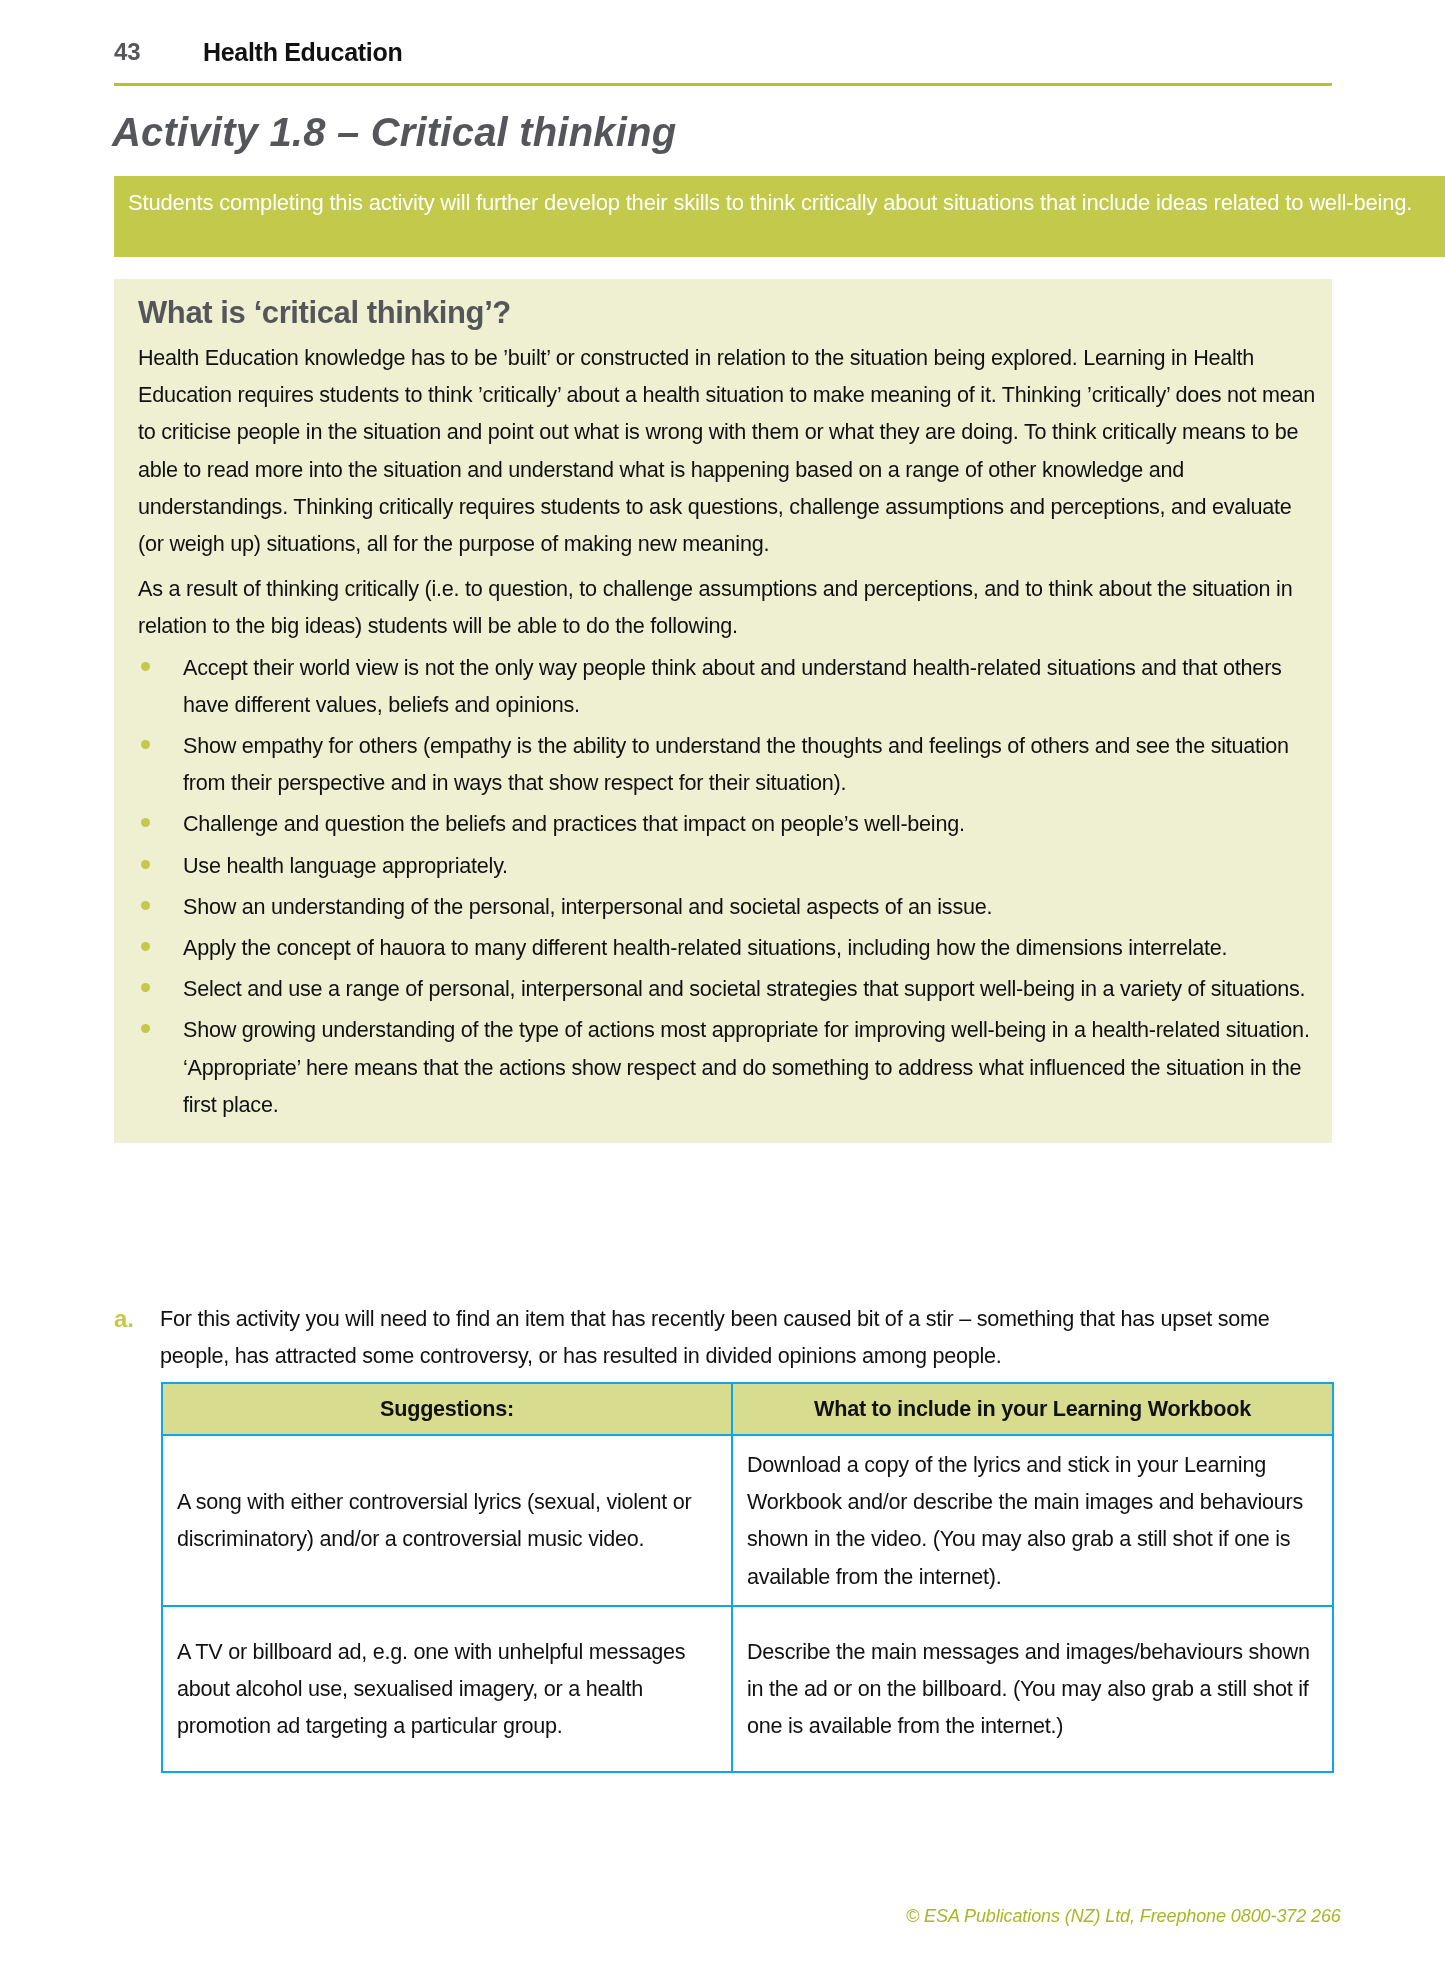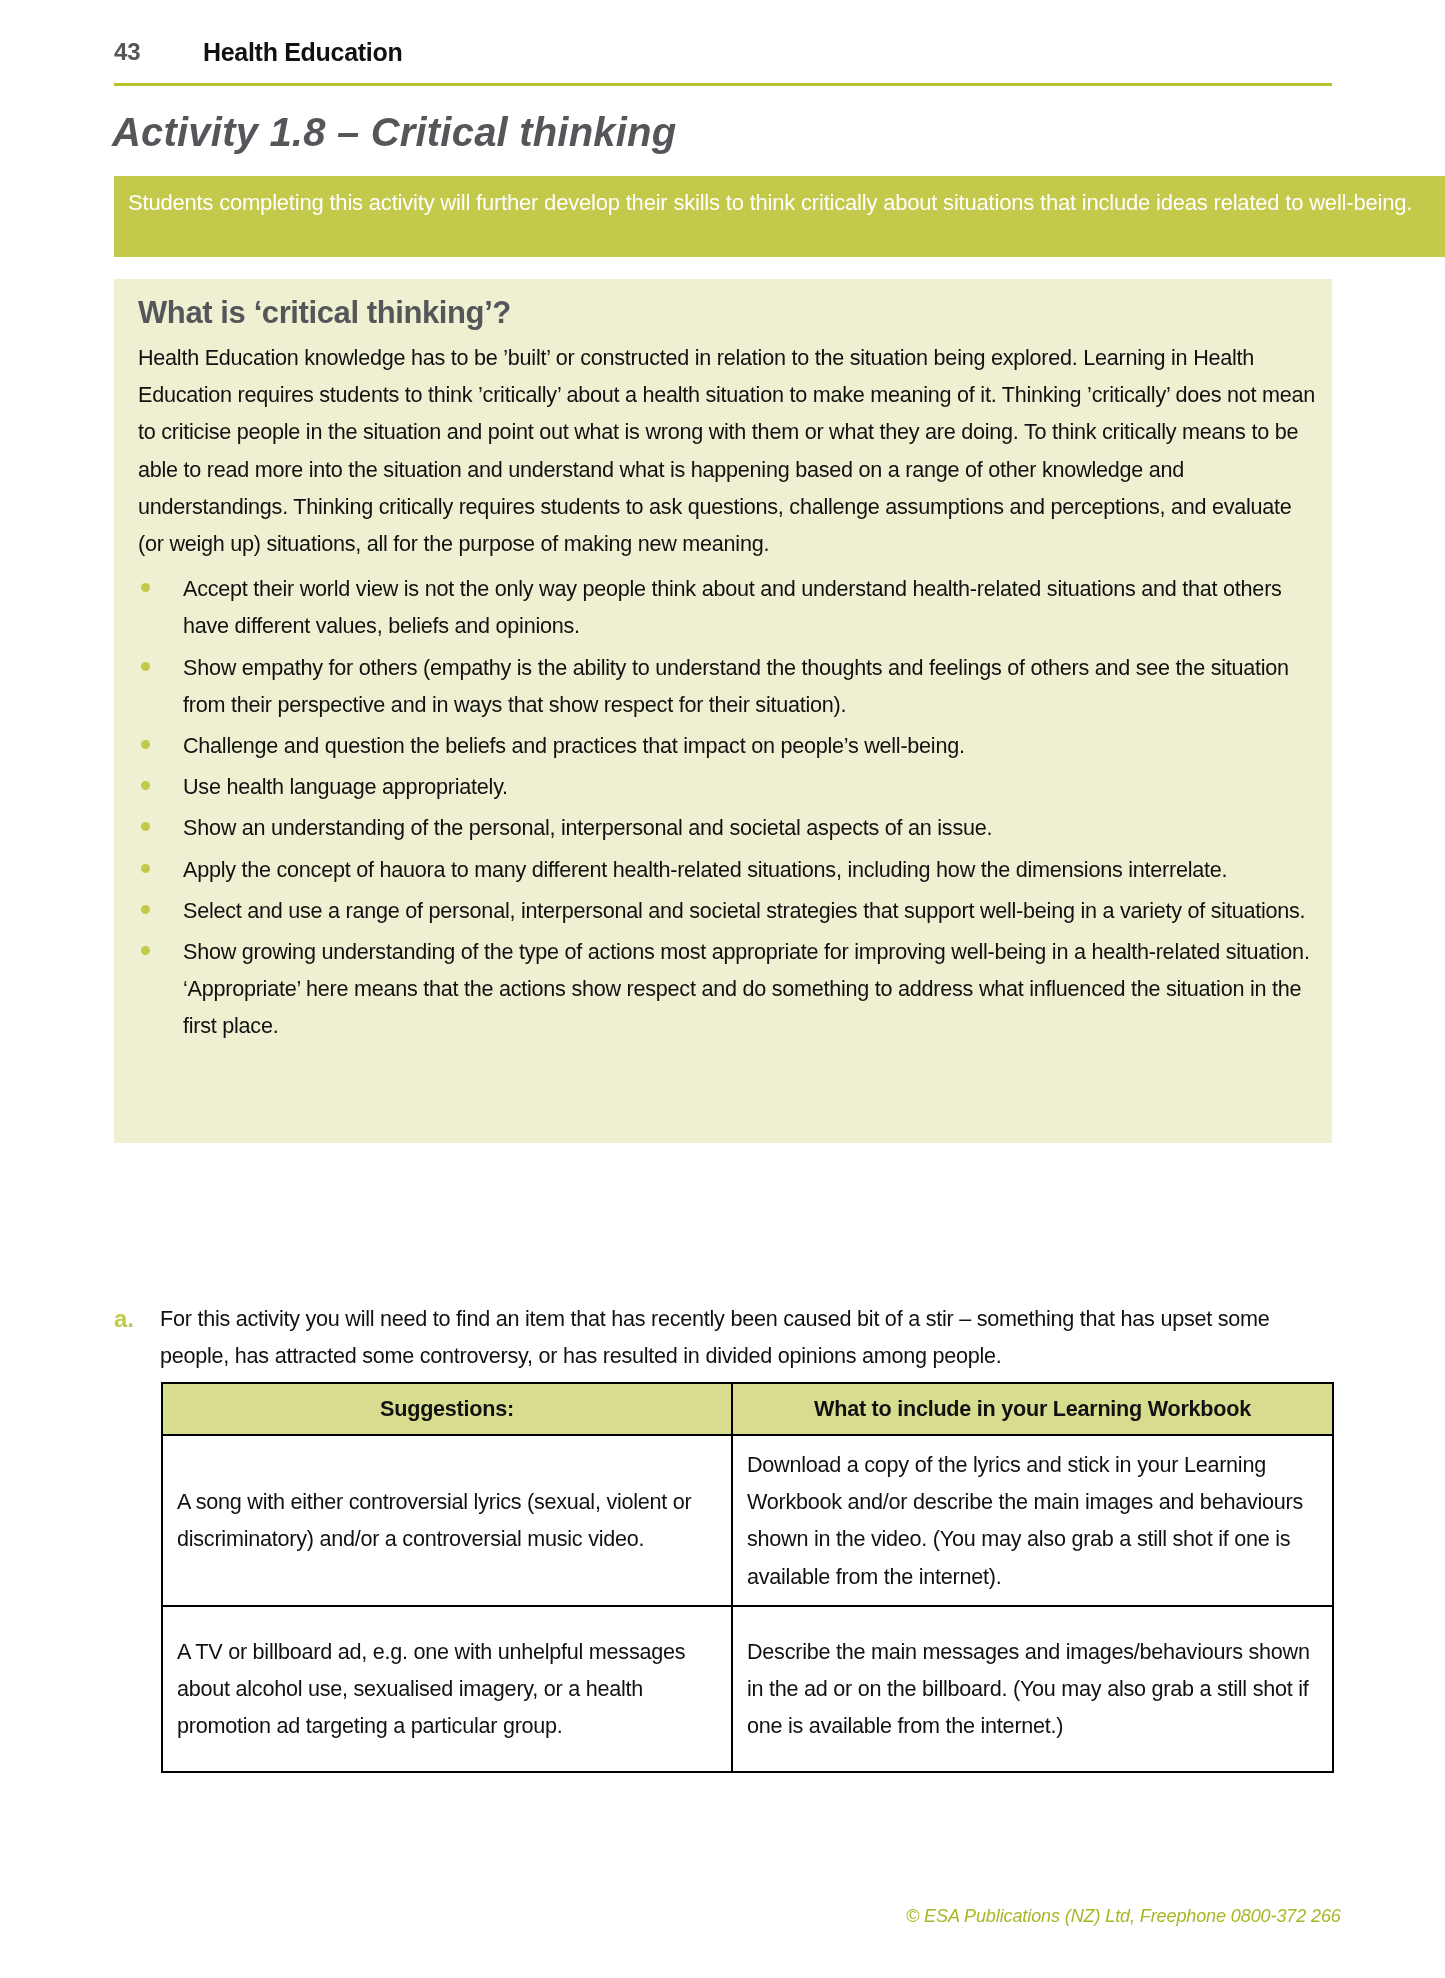--- a/index.html
+++ b/index.html
@@ -56,21 +56,21 @@
     font-size: 24px; line-height: 37px;
   }
   .task-text {
     margin-left: 46px; font-size: 21.6px; line-height: 37.2px; letter-spacing: -0.25px;
   }
   table.suggest {
     position: absolute; left: 161px; top: 1382px; width: 1171px;
     border-collapse: collapse; table-layout: fixed;
   }
   table.suggest th, table.suggest td {
-    border: 2px solid #000000; font-size: 21.6px; line-height: 37.2px;
+    border: 2px solid #0ea5e9; font-size: 21.6px; line-height: 37.2px;
     letter-spacing: -0.25px; vertical-align: middle; text-align: left;
   }
   table.suggest th {
     background: #d7dc8e; font-weight: bold; text-align: center; height: 50px;
     padding: 0 8px;
   }
   table.suggest td { padding: 10px 14px 10px 14px; }
   table.suggest col.c1 { width: 570px; }
   table.suggest col.c2 { width: 601px; }
   .row1 td { height: 144px; }
@@ -89,20 +89,21 @@
 
 <h1 class="abs activity-title" style="margin:0;">Activity 1.8 – Critical thinking</h1>
 
 <div class="abs intro-bar">
   <span>Students completing this activity will further develop their skills to think critically about situations that include ideas related to well-being.</span>
 </div>
 
 <div class="abs panel">
   <h2 class="panel-heading">What is ‘critical thinking’?</h2>
   <p class="para">Health Education knowledge has to be ’built’ or constructed in relation to the situation being explored. Learning in Health Education requires students to think ’critically’ about a health situation to make meaning of it. Thinking ’critically’ does not mean to criticise people in the situation and point out what is wrong with them or what they are doing. To think critically means to be able to read more into the situation and understand what is happening based on a range of other knowledge and understandings. Thinking critically requires students to ask questions, challenge assumptions and perceptions, and evaluate (or weigh up) situations, all for the purpose of making new meaning.</p>
+  <p class="para" style="margin-bottom:4px;">As a result of thinking critically (i.e. to question, to challenge assumptions and perceptions, and to think about the situation in relation to the big ideas) students will be able to do the following.</p>
   <ul class="bullets">
     <li><span class="bullet-dot"></span><span>Accept their world view is not the only way people think about and understand health-related situations and that others have different values, beliefs and opinions.</span></li>
     <li><span class="bullet-dot"></span><span>Show empathy for others (empathy is the ability to understand the thoughts and feelings of others and see the situation from their perspective and in ways that show respect for their situation).</span></li>
     <li><span class="bullet-dot"></span><span>Challenge and question the beliefs and practices that impact on people’s well-being.</span></li>
     <li><span class="bullet-dot"></span><span>Use health language appropriately.</span></li>
     <li><span class="bullet-dot"></span><span>Show an understanding of the personal, interpersonal and societal aspects of an issue.</span></li>
     <li><span class="bullet-dot"></span><span>Apply the concept of hauora to many different health-related situations, including how the dimensions interrelate.</span></li>
     <li><span class="bullet-dot"></span><span>Select and use a range of personal, interpersonal and societal strategies that support well-being in a variety of situations.</span></li>
     <li><span class="bullet-dot"></span><span>Show growing understanding of the type of actions most appropriate for improving well-being in a health-related situation. ‘Appropriate’ here means that the actions show respect and do something to address what influenced the situation in the first place.</span></li>
   </ul>

